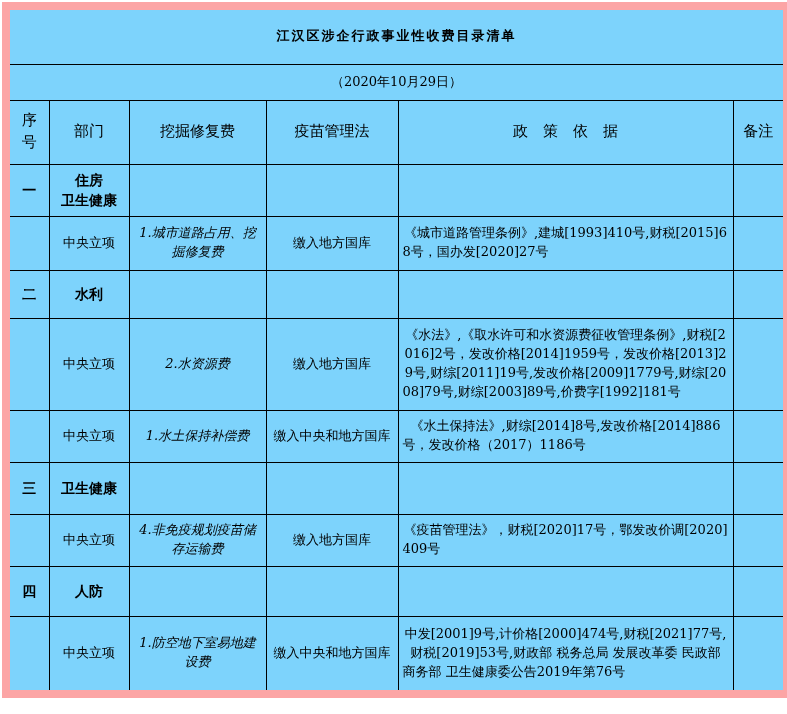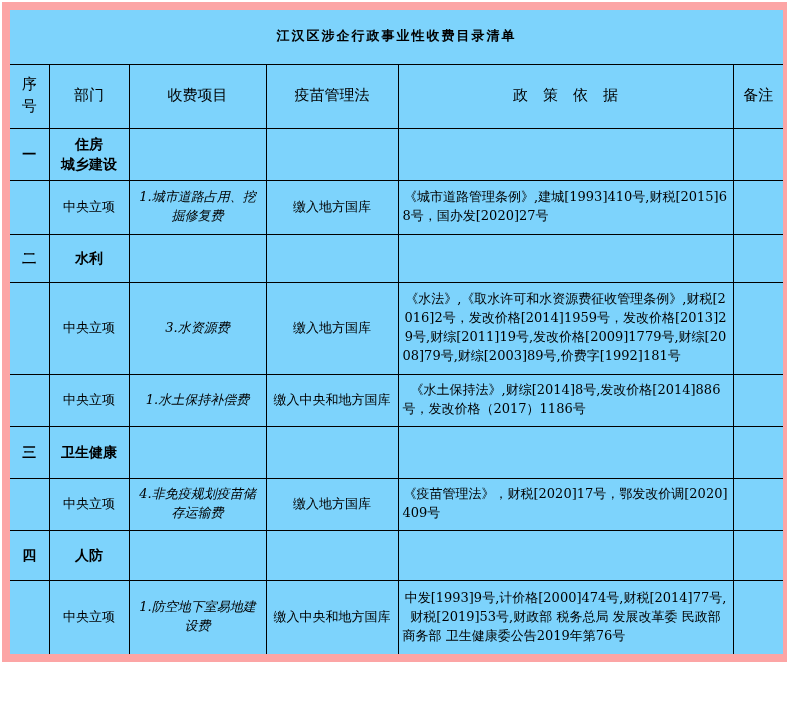--- a/index.html
+++ b/index.html
@@ -77,34 +77,37 @@
     <col style="width:80px">
     <col style="width:137px">
     <col style="width:132px">
     <col style="width:335px">
     <col style="width:54px">
   </colgroup>
   <tbody>
     <tr style="height:58px">
       <td colspan="6" class="title-cell">江汉区涉企行政事业性收费目录清单</td>
     </tr>
+    <tr style="height:36px">
+      <td colspan="6" class="subtitle-cell">（2020年10月29日）</td>
+    </tr>
     <tr class="header-row" style="height:64px">
       <td>序
 号</td>
       <td>部门</td>
-      <td>收费项目</td>
+      <td>挖掘修复费</td>
       <td>疫苗管理法</td>
       <td>政　策　依　据</td>
       <td>备注</td>
     </tr>
 
     <tr class="section-row" style="height:52px">
       <td class="seq-cell">一</td>
       <td class="dept-cell">住房
-城乡建设</td>
+卫生健康</td>
       <td class="fee-item-cell"></td>
       <td class="mgmt-cell"></td>
       <td class="policy-cell"></td>
       <td class="remark-cell"></td>
     </tr>
 
     <tr style="height:54px">
       <td class="seq-cell"></td>
       <td class="dept-cell">中央立项</td>
       <td class="fee-item-cell">1.城市道路占用、挖掘修复费</td>
@@ -118,21 +121,21 @@
       <td class="dept-cell">水利</td>
       <td class="fee-item-cell"></td>
       <td class="mgmt-cell"></td>
       <td class="policy-cell"></td>
       <td class="remark-cell"></td>
     </tr>
 
     <tr style="height:92px">
       <td class="seq-cell"></td>
       <td class="dept-cell">中央立项</td>
-      <td class="fee-item-cell">3.水资源费</td>
+      <td class="fee-item-cell">2.水资源费</td>
       <td class="mgmt-cell">缴入地方国库</td>
       <td class="policy-cell">《水法》,《取水许可和水资源费征收管理条例》,财税[2016]2号，发改价格[2014]1959号，发改价格[2013]29号,财综[2011]19号,发改价格[2009]1779号,财综[2008]79号,财综[2003]89号,价费字[1992]181号</td>
       <td class="remark-cell"></td>
     </tr>
 
     <tr style="height:52px">
       <td class="seq-cell"></td>
       <td class="dept-cell">中央立项</td>
       <td class="fee-item-cell">1.水土保持补偿费</td>
       <td class="mgmt-cell">缴入中央和地方国库</td>
@@ -165,17 +168,17 @@
       <td class="mgmt-cell"></td>
       <td class="policy-cell"></td>
       <td class="remark-cell"></td>
     </tr>
 
     <tr style="height:78px">
       <td class="seq-cell"></td>
       <td class="dept-cell">中央立项</td>
       <td class="fee-item-cell">1.防空地下室易地建设费</td>
       <td class="mgmt-cell">缴入中央和地方国库</td>
-      <td class="policy-cell">中发[1993]9号,计价格[2000]474号,财税[2014]77号,财税[2019]53号,财政部 税务总局 发展改革委 民政部 商务部 卫生健康委公告2019年第76号</td>
+      <td class="policy-cell">中发[2001]9号,计价格[2000]474号,财税[2021]77号,财税[2019]53号,财政部 税务总局 发展改革委 民政部 商务部 卫生健康委公告2019年第76号</td>
       <td class="remark-cell"></td>
     </tr>
   </tbody>
 </table>
 
 </body></html>

